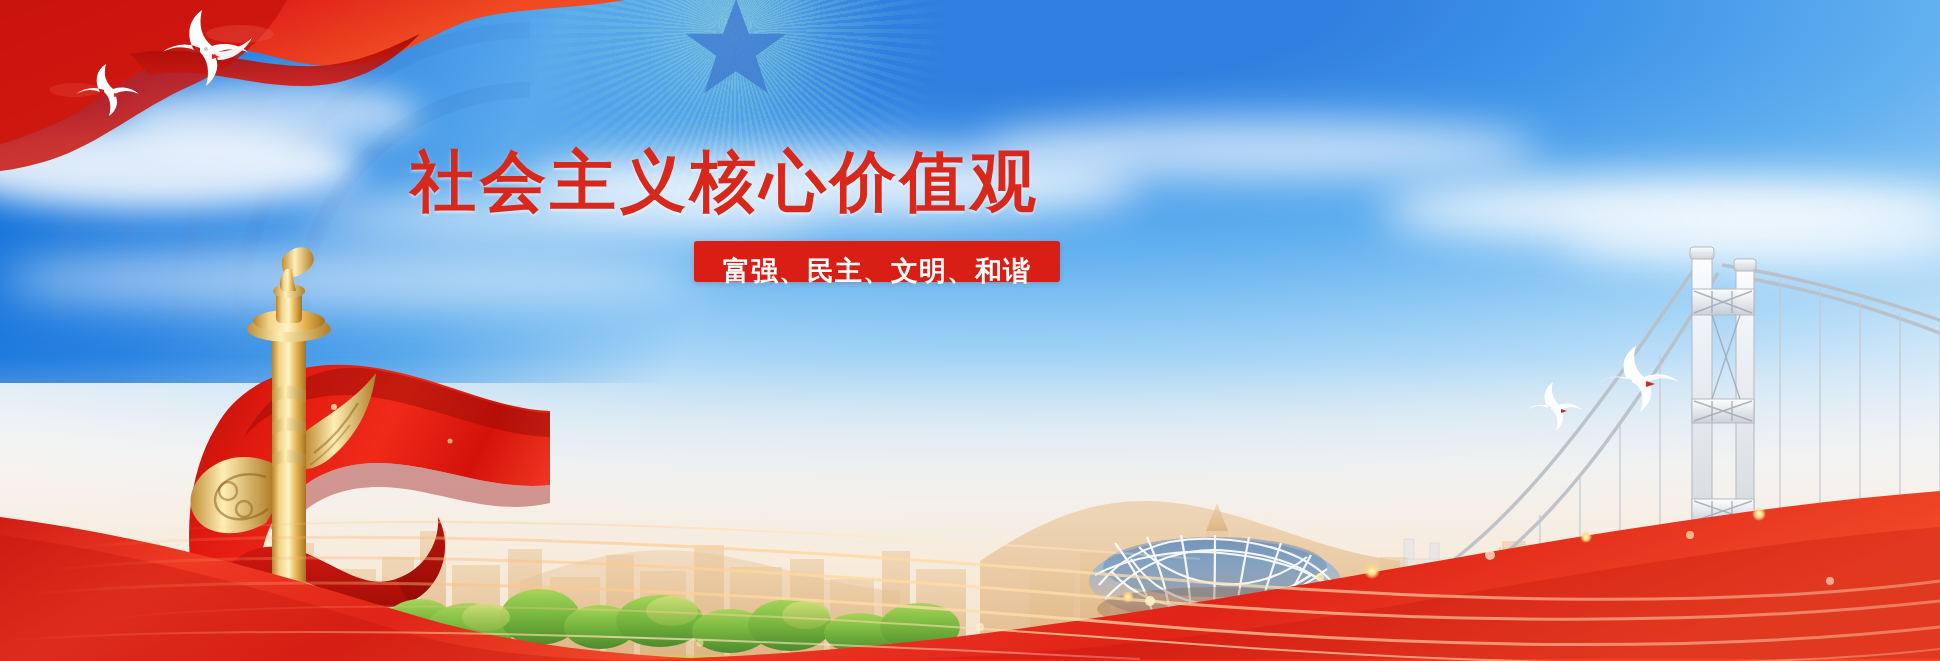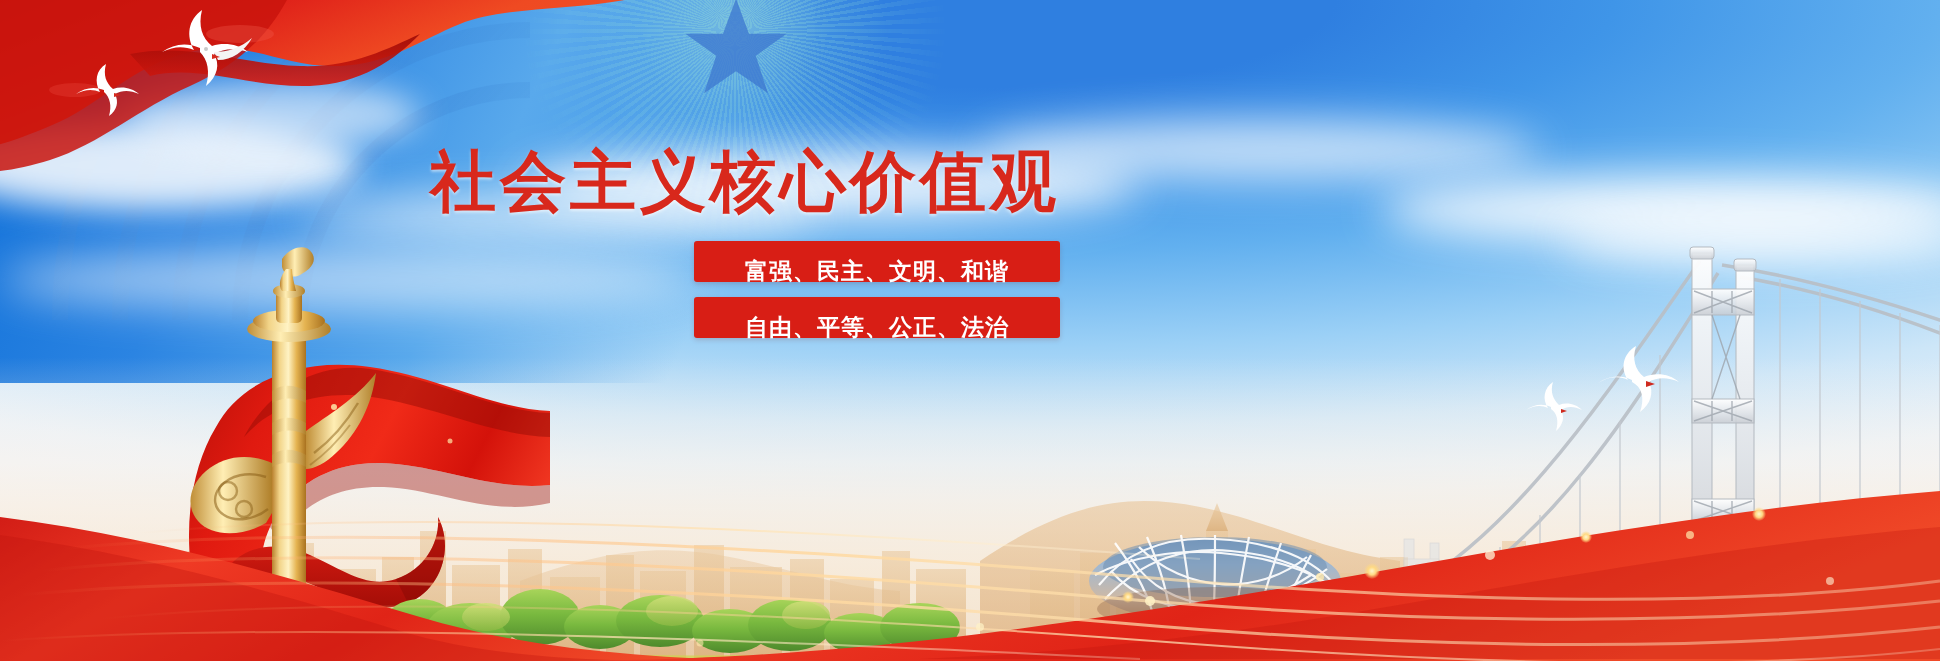--- a/index.html
+++ b/index.html
@@ -50,21 +50,21 @@
 
   
   .cloud{position:absolute;border-radius:50%;background:#fff;filter:blur(16px);}
   .cloudband{position:absolute;background:#fff;filter:blur(22px);border-radius:50%;}
 
   
   .flag-topleft{position:absolute;left:-10px;top:-6px;width:660px;height:185px;}
 
   
   .title{
-    position:absolute;left:430px;top:146px;
+    position:absolute;left:410px;top:146px;
     font-size:66px;
     font-weight:bold;
     color:#d8281c;
     letter-spacing:4px;
     line-height:1.08;
     white-space:nowrap;
     text-shadow:0 2px 3px rgba(255,255,255,.55);
   }
 
   
@@ -74,21 +74,21 @@
     width:366px;height:41px;
     background:#d81e15;
     border-radius:3px;
     margin-bottom:15px;
     box-shadow:0 2px 5px rgba(120,30,20,.18);
     display:flex;align-items:center;justify-content:center;
     cursor:default;
   }
   .slogan span{
     color:#ffffff;
-    font-size:23px;
+    font-size:27px;
     font-weight:bold;
     letter-spacing:1px;
     white-space:nowrap;
     line-height:1;
     margin-top:20px;
   }
 
   
   .skyline{position:absolute;left:0;bottom:0;width:100%;height:250px;}
 
@@ -184,23 +184,20 @@
   <svg class="dove" style="left:60px;top:58px;width:86px;height:62px;" viewBox="0 0 86 62">
     <path d="M44,32 C34,28 24,30 16,36 C25,31 33,31 40,34 C34,24 36,12 46,6 C43,17 46,25 53,31 C62,28 72,30 79,36 C70,32 62,32 55,36 C59,44 57,52 49,58 C52,48 50,39 44,34 Z" fill="#ffffff"></path>
     <path d="M54,35 l7,2 l-7,2 z" fill="#d62a1e"></path>
   </svg>
 
   <div class="title">社会主义核心价值观</div>
 
   <div class="slogans">
     <div class="slogan">
       <span>富强、民主、文明、和谐</span>
-    </div>
-    <div class="slogan">
-      <span>自由、平等、公正、法治</span>
     </div>
   </div>
 
   <svg class="skyline" viewBox="0 0 1940 250" preserveAspectRatio="none">
     <defs>
       <linearGradient id="sky1" x1="0" y1="0" x2="0" y2="1">
         <stop offset="0%" stop-color="#e9c79a" stop-opacity=".55"></stop>
         <stop offset="100%" stop-color="#dcb27f" stop-opacity=".9"></stop>
       </linearGradient>
       <linearGradient id="hillg" x1="0" y1="0" x2="0" y2="1">

